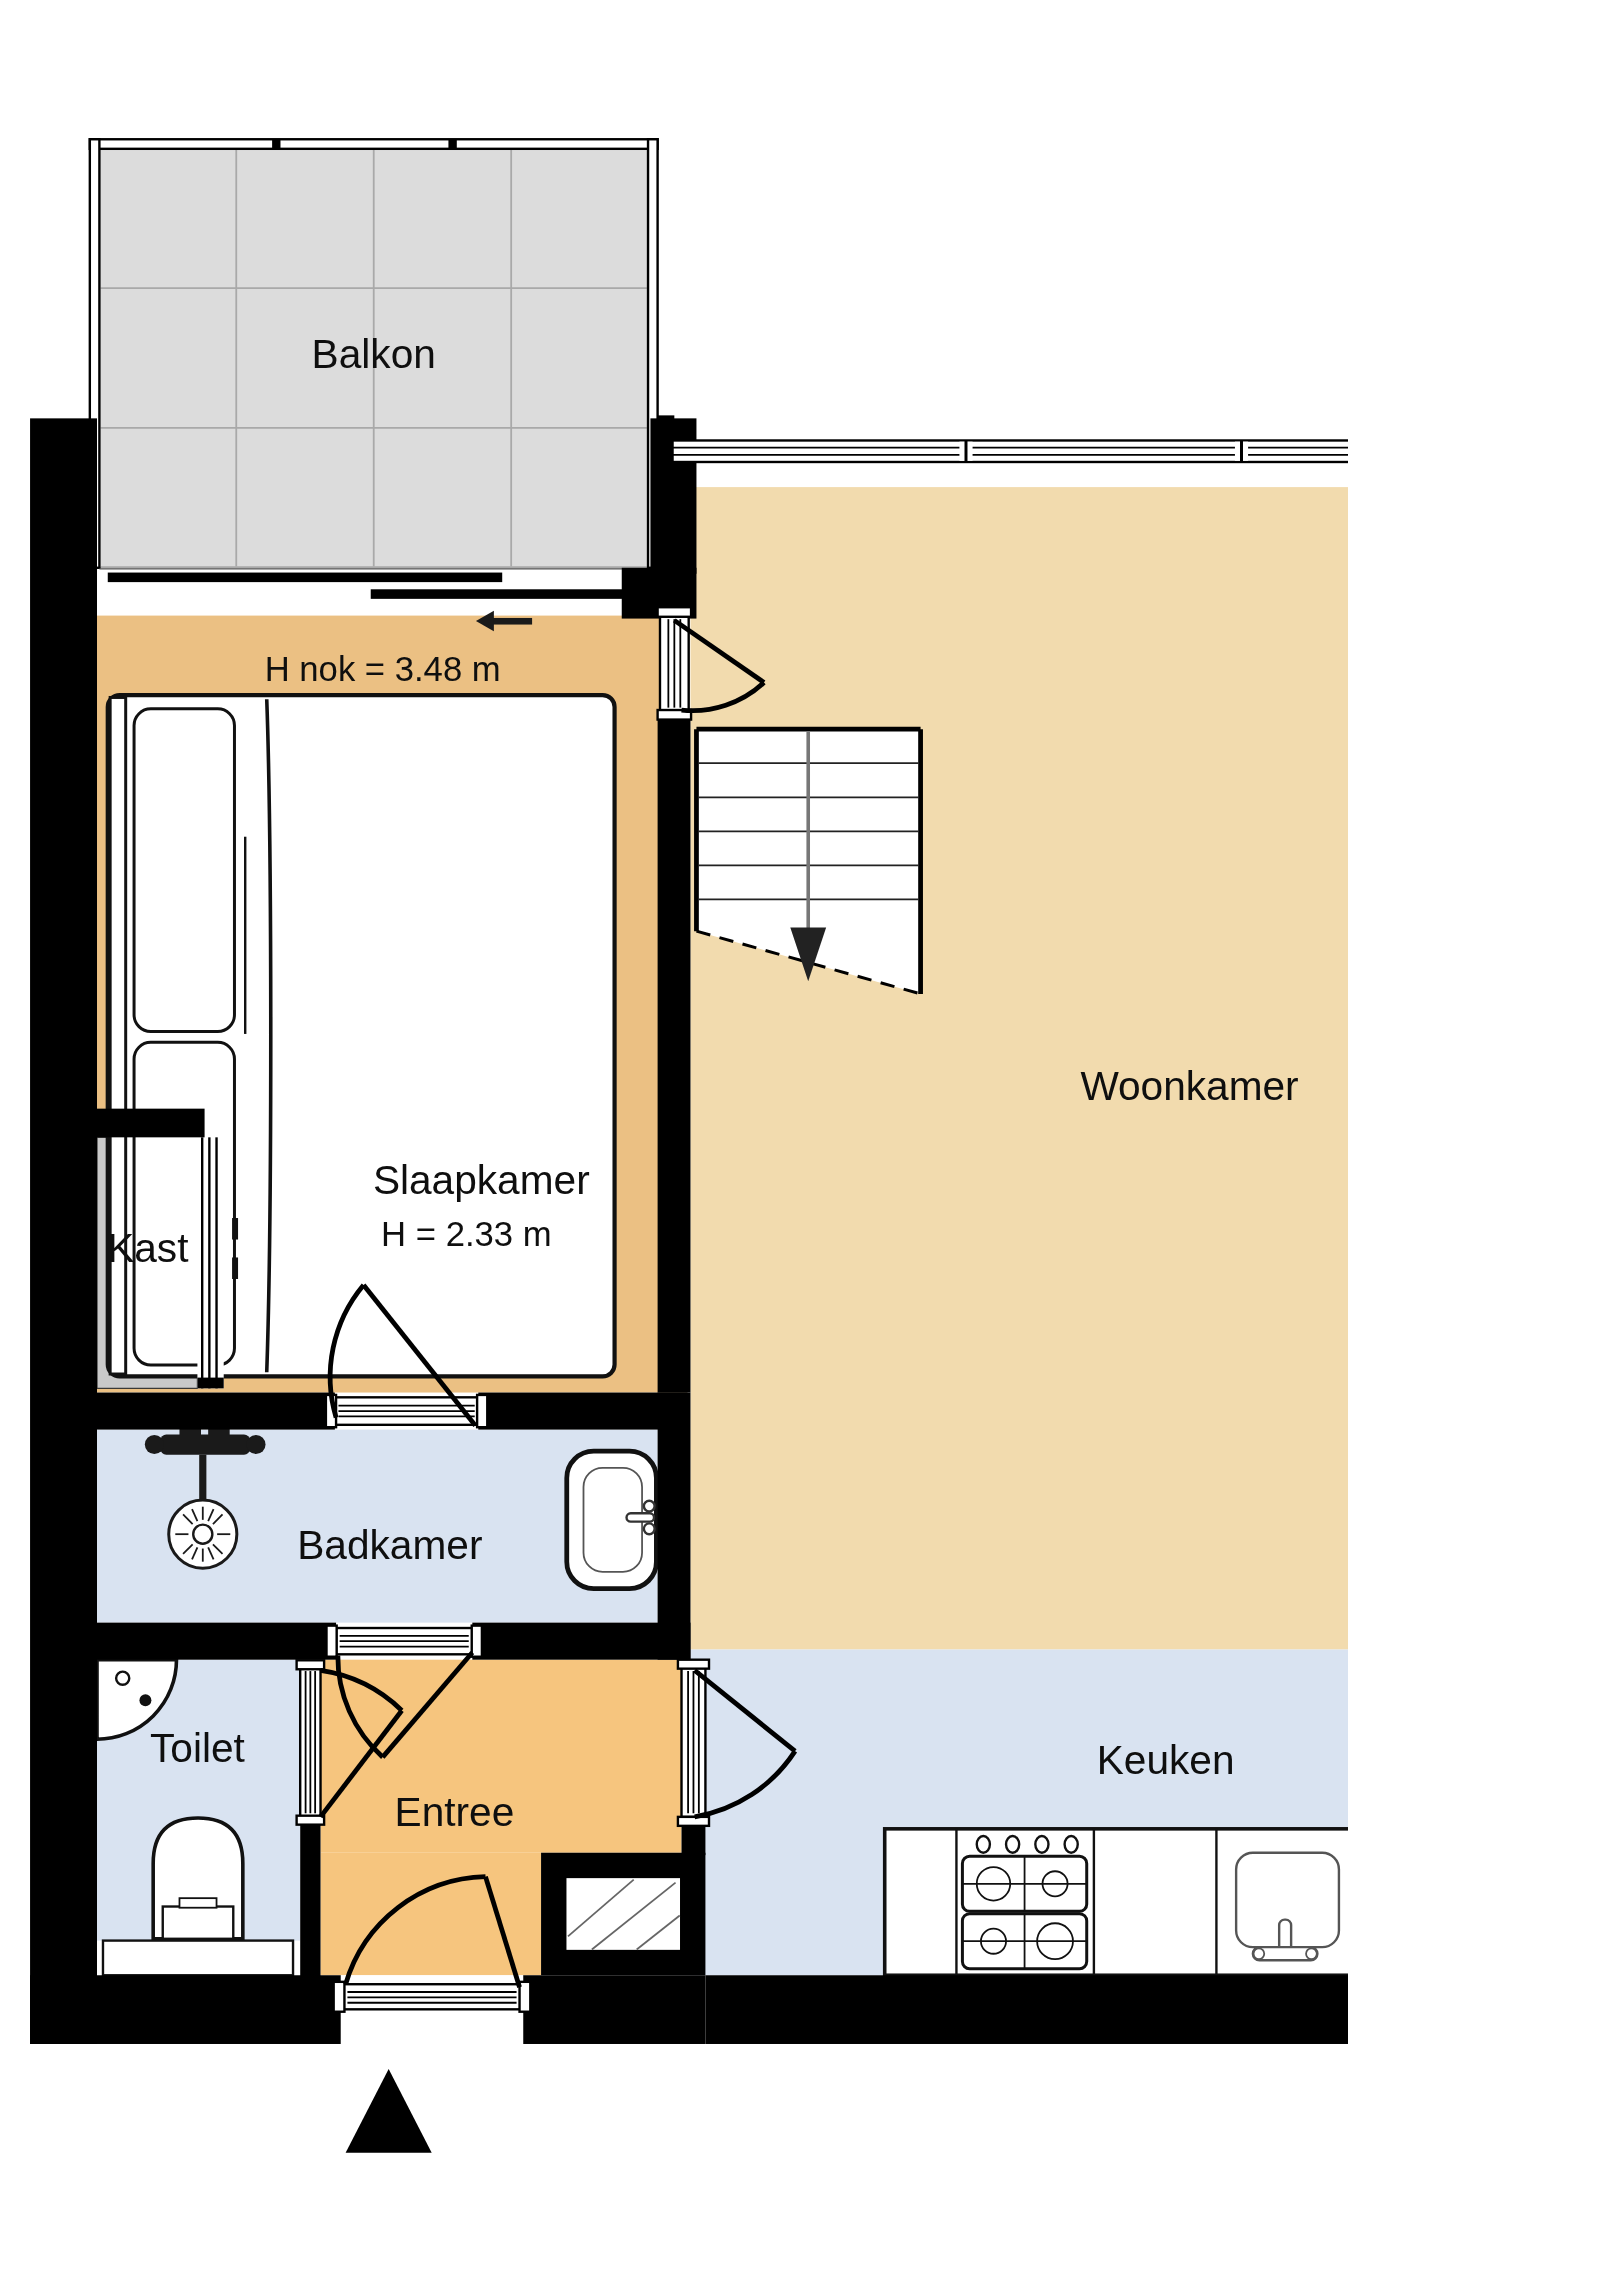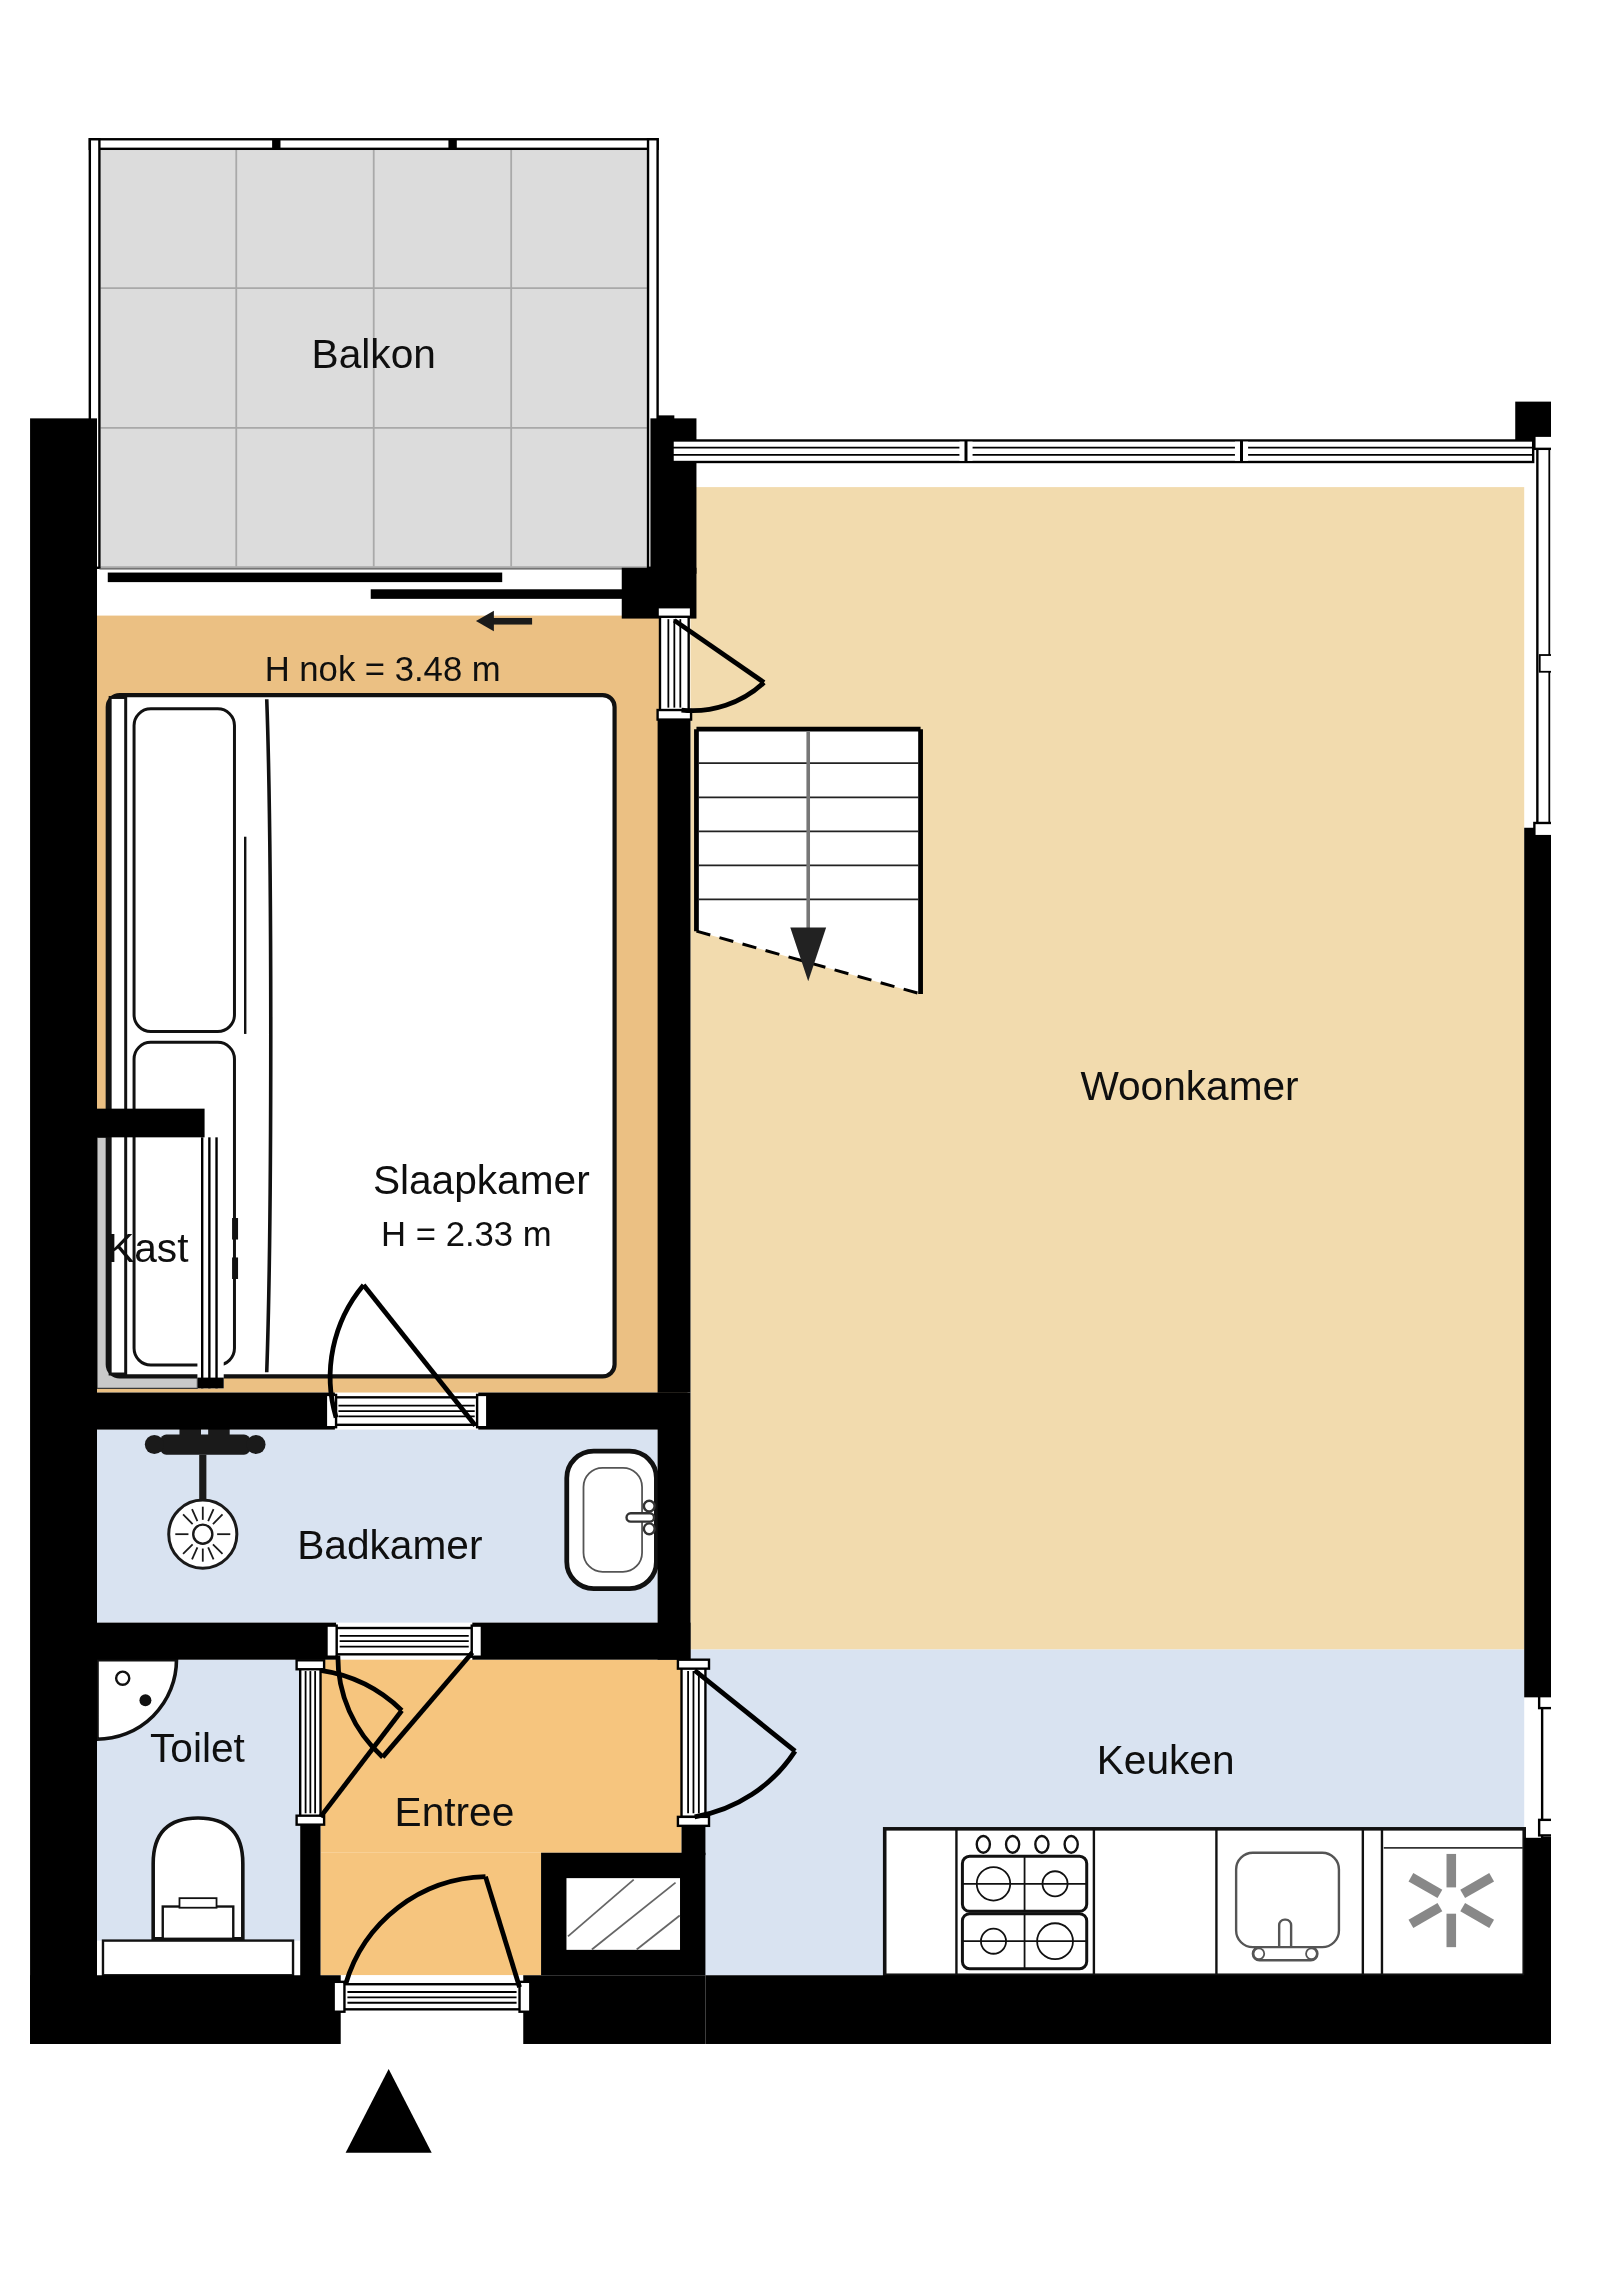--- a/index.html
+++ b/index.html
@@ -1,16 +1,16 @@
 <!DOCTYPE html>
 <html style="font-size:9.6px"><head>
 <meta charset="utf-8">
 <style>
   html,body{margin:0;padding:0;background:#ffffff;}
-  .plan{position:relative;width:1551px;height:2295px;background:#ffffff;overflow:hidden;}
+  .plan{position:relative;width:1348px;height:2295px;background:#ffffff;overflow:hidden;}
   svg{position:absolute;left:0;top:0;}
   text{font-family:"Liberation Sans",sans-serif;fill:#0f0f0f;}
   .room-label{font-size:68px;text-anchor:middle;}
   .meas-label{font-size:58px;text-anchor:middle;}
   .wall{fill:#000000;}
   .frame{fill:#ffffff;stroke:#000000;stroke-width:4;}
   .sill{fill:#ffffff;stroke:#000000;stroke-width:4;}
   .sill-line{stroke:#000000;stroke-width:3;fill:none;}
   .door-arc{stroke:#000000;stroke-width:8;fill:none;}
   .tile-line{stroke:#a9a9a9;stroke-width:3;}

